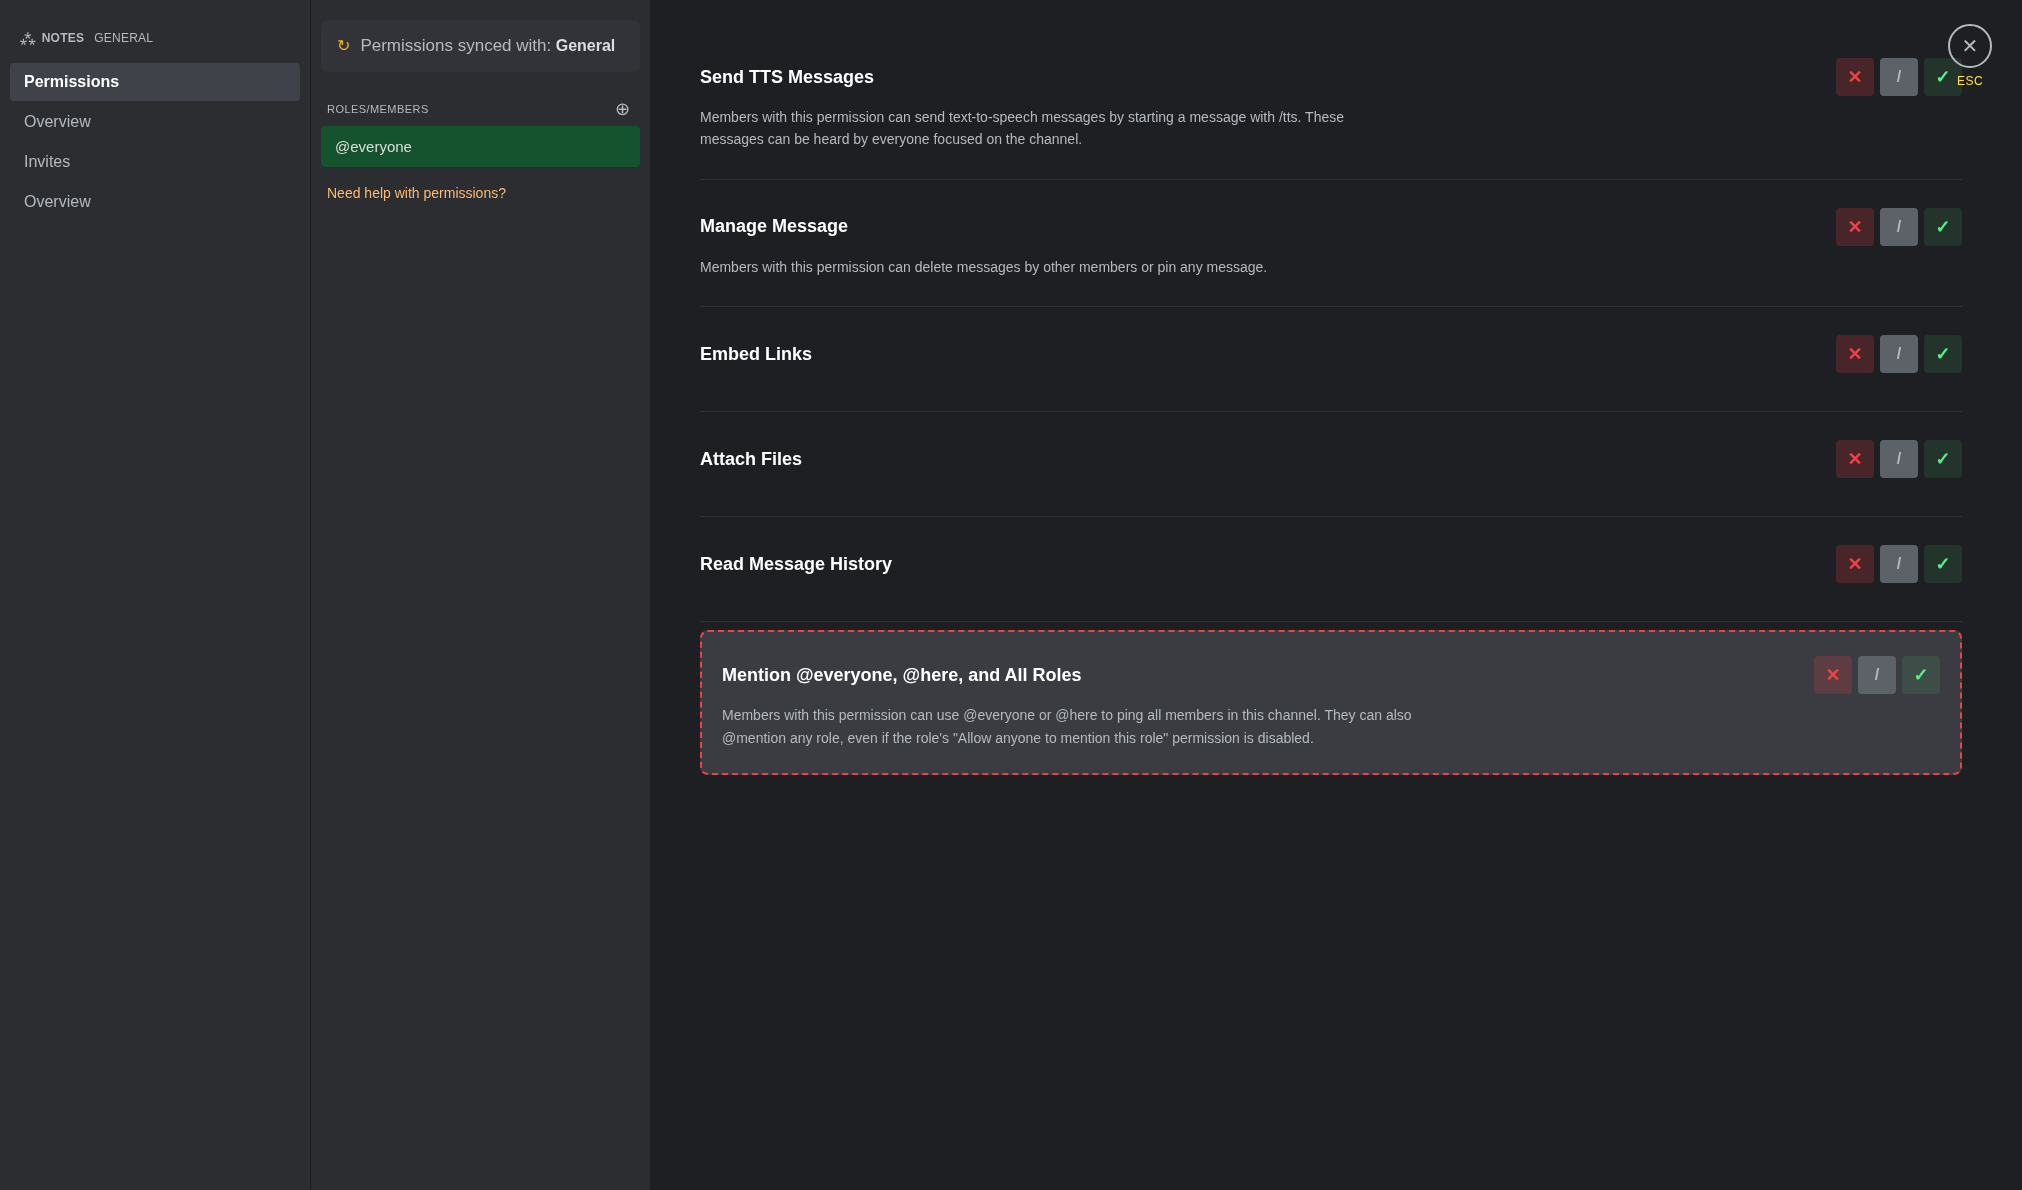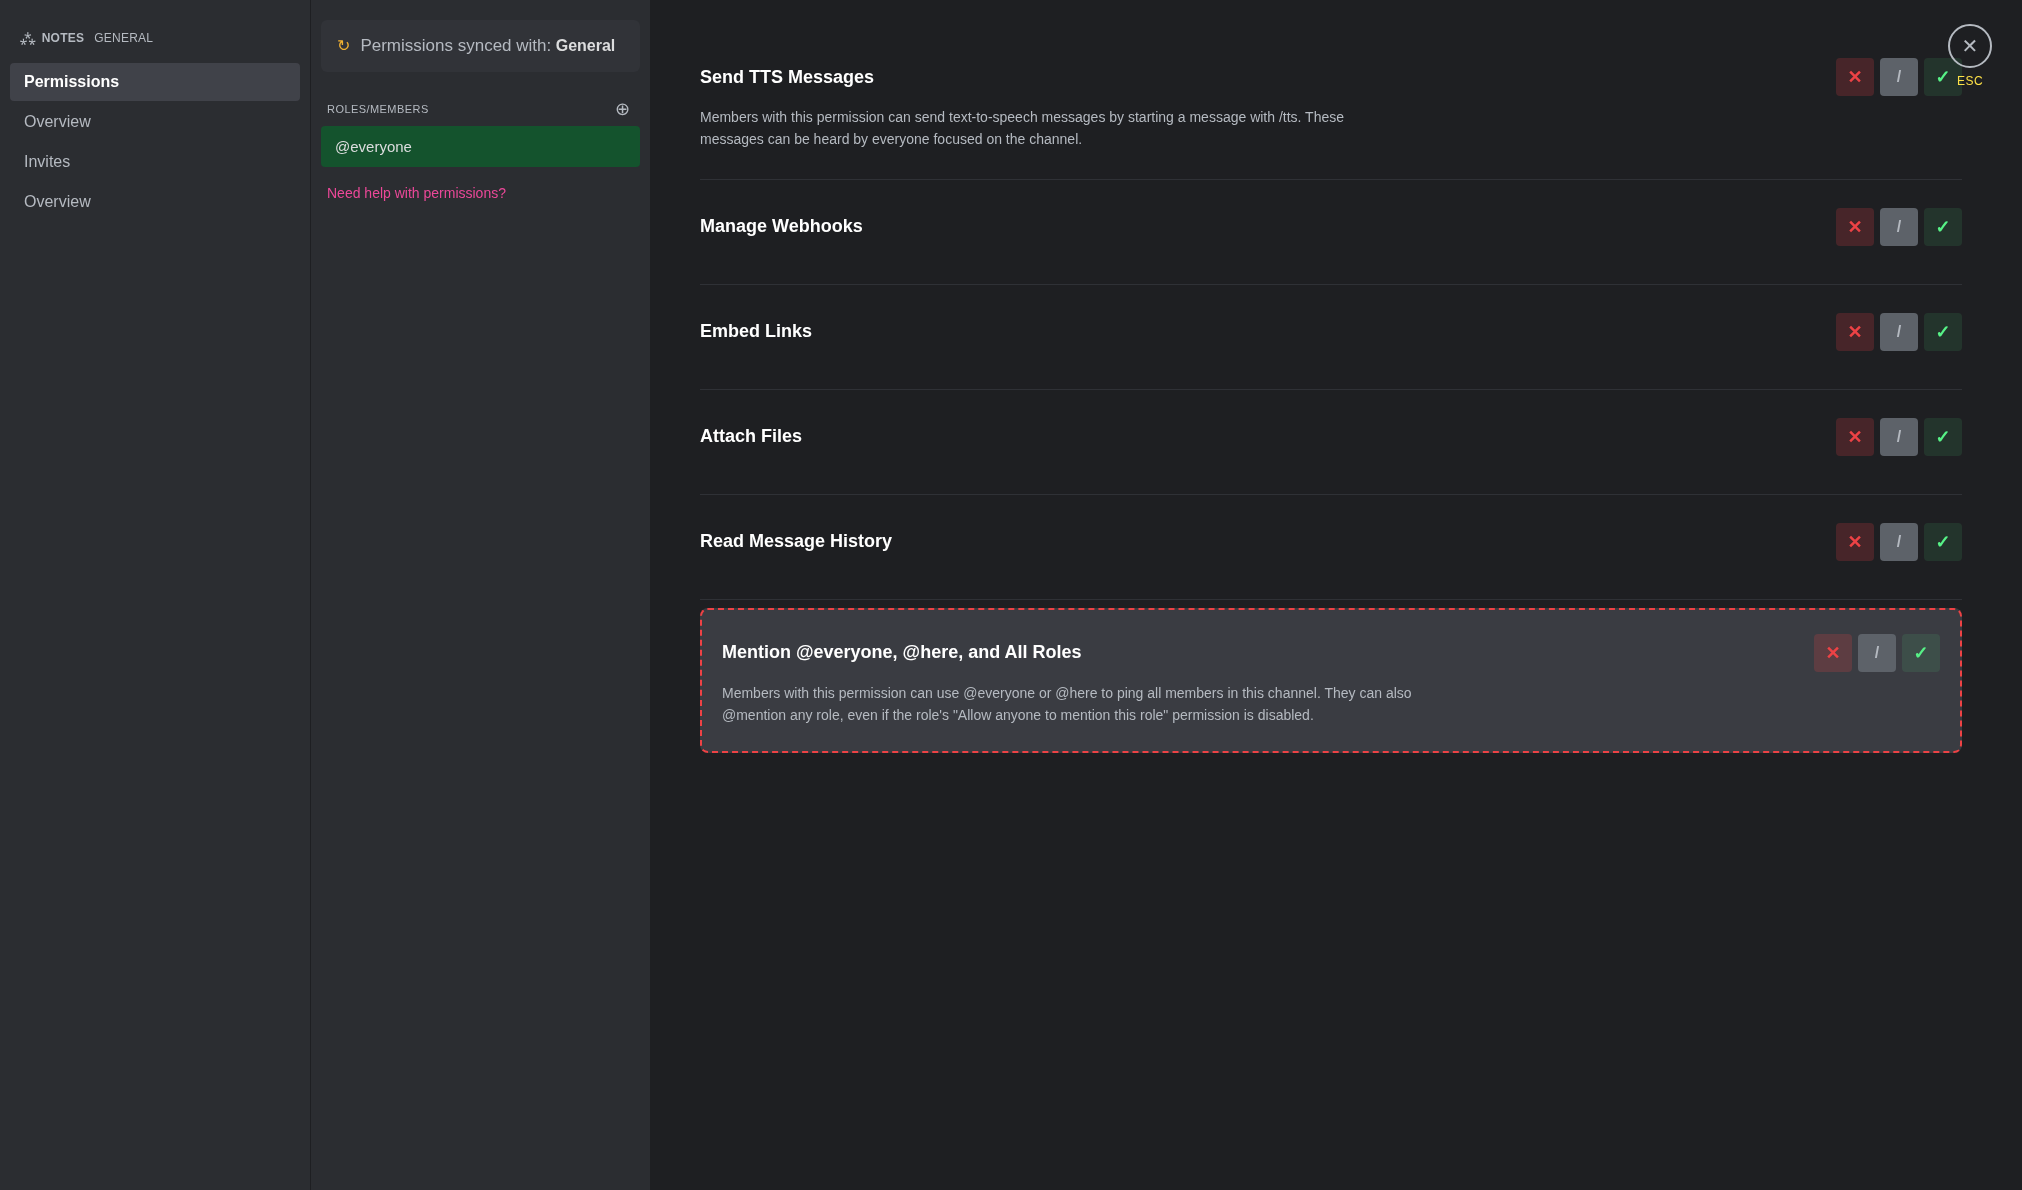--- a/index.html
+++ b/index.html
@@ -115,21 +115,21 @@
     .role-item {
       background: #14532d;
       border-radius: 4px;
       padding: 12px 14px;
       font-size: 15px;
       color: #dcddde;
       cursor: pointer;
       margin-bottom: 2px;
     }
     .help-link {
-      color: #ec4899;
+      color: #fdba74;
       font-size: 14px;
       cursor: pointer;
       padding: 16px 6px 0 6px;
       display: block;
       text-decoration: none;
     }
 
     
     .main-content {
       flex: 1;
@@ -285,27 +285,28 @@
           <div class="perm-controls">
             <button class="perm-btn deny">✕</button>
             <button class="perm-btn neutral selected">/</button>
             <button class="perm-btn allow">✓</button>
           </div>
         </div>
         <div class="perm-description">Members with this permission can send text-to-speech messages by starting a message with /tts. These messages can be heard by everyone focused on the channel.</div>
       </div>
       <div class="permission-row">
         <div class="perm-header">
-          <span class="perm-title">Manage Webhooks</span>
-          <div class="perm-controls">
-            <button class="perm-btn deny">✕</button>
-            <button class="perm-btn neutral selected">/</button>
-            <button class="perm-btn allow">✓</button>
-          </div>
-        </div>
+          <span class="perm-title">Manage Message</span>
+          <div class="perm-controls">
+            <button class="perm-btn deny">✕</button>
+            <button class="perm-btn neutral selected">/</button>
+            <button class="perm-btn allow">✓</button>
+          </div>
+        </div>
+        <div class="perm-description">Members with this permission can delete messages by other members or pin any message.</div>
       </div>
       <div class="permission-row">
         <div class="perm-header">
           <span class="perm-title">Embed Links</span>
           <div class="perm-controls">
             <button class="perm-btn deny">✕</button>
             <button class="perm-btn neutral selected">/</button>
             <button class="perm-btn allow">✓</button>
           </div>
         </div>

